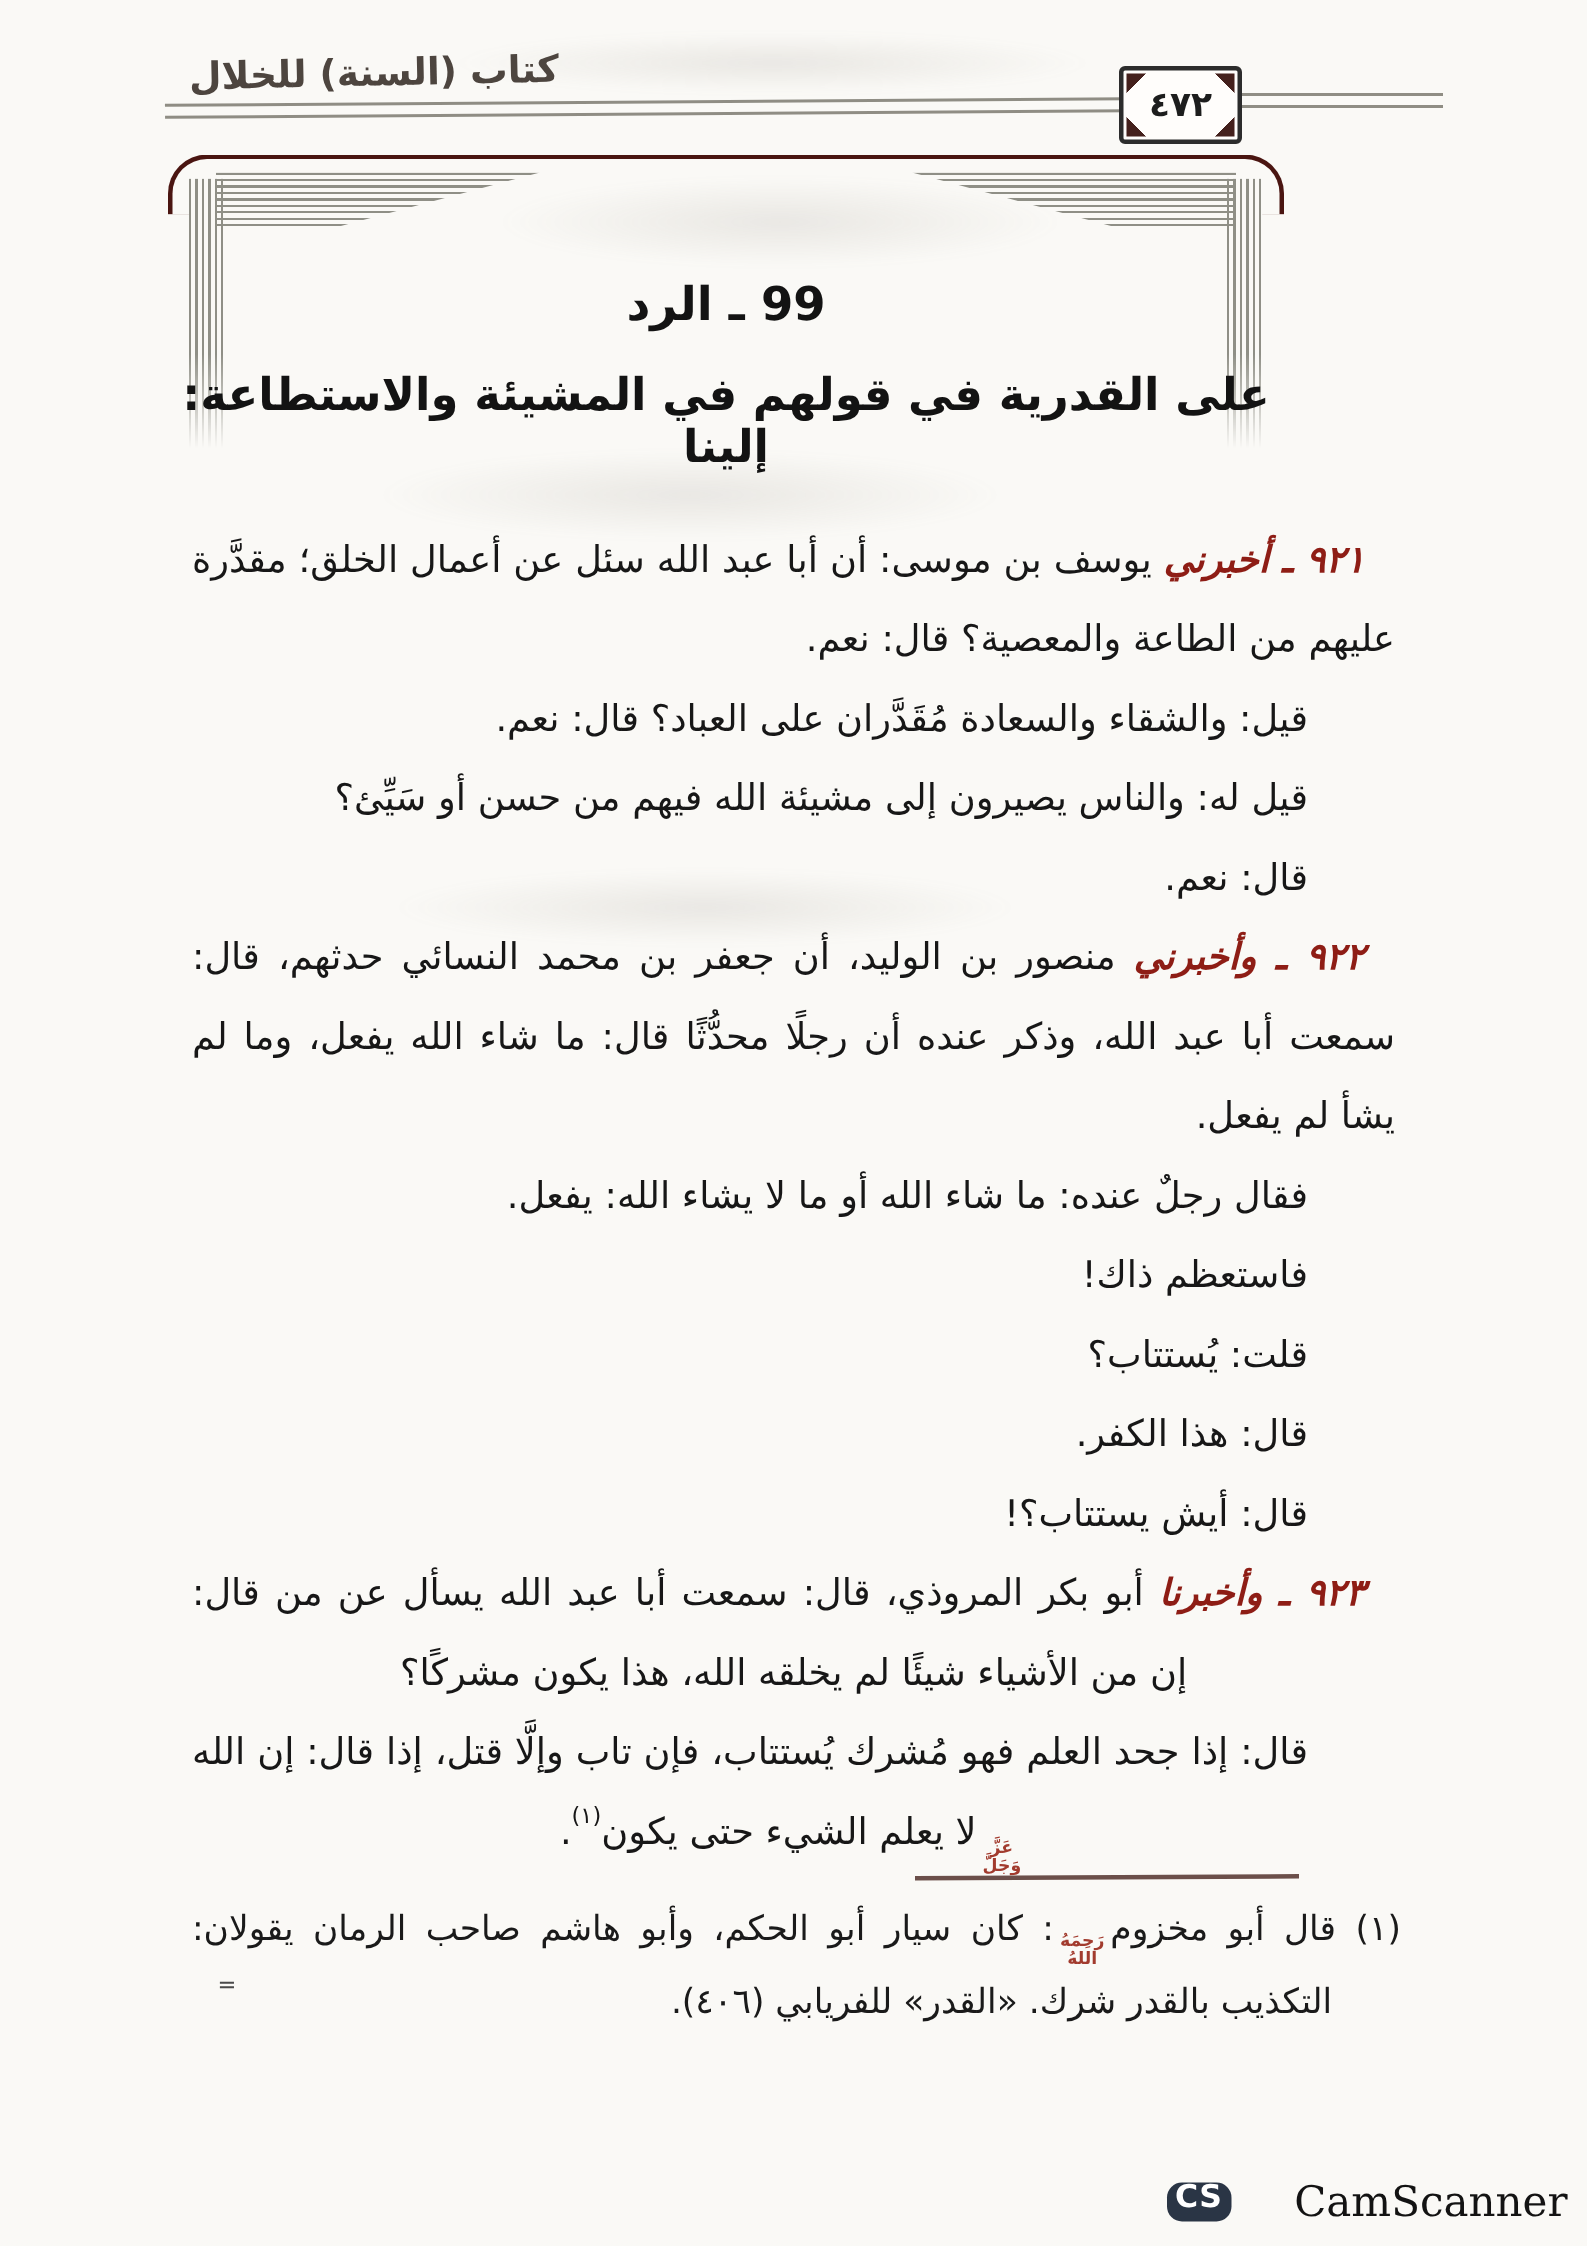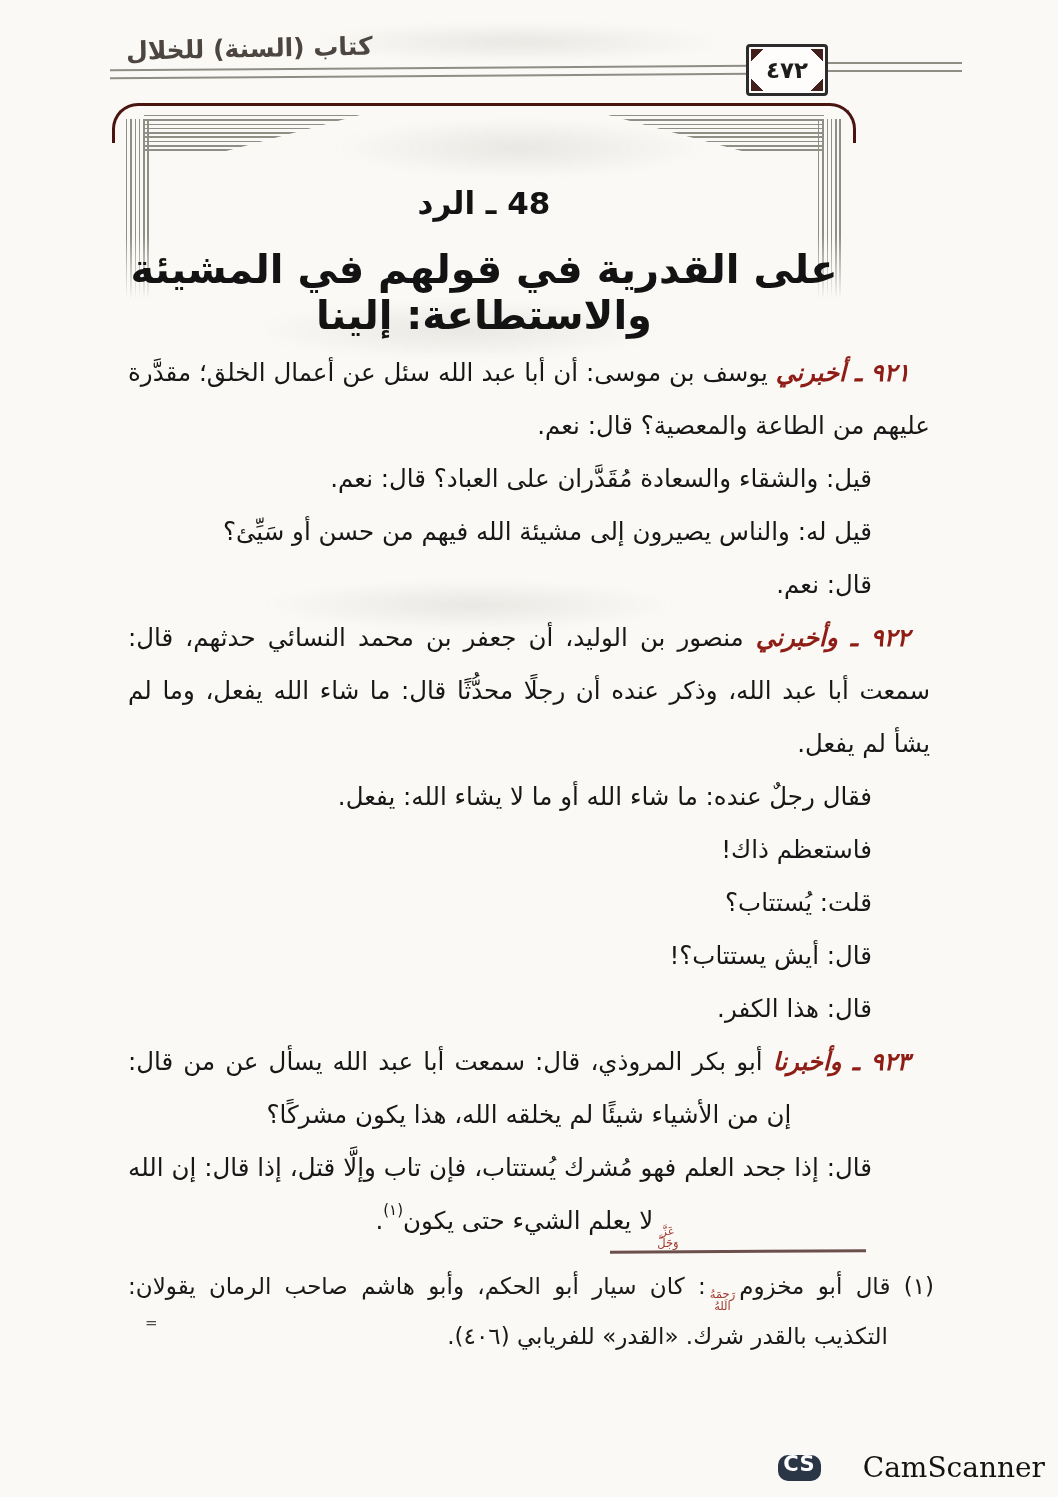--- a/index.html
+++ b/index.html
@@ -52,35 +52,35 @@
   .hatch-h{height:36px;background:repeating-linear-gradient(to bottom,#8f8f86 0 1.5px,transparent 1.5px 4.3px);}
   .hatch-h-left{top:12px;left:32px;width:216px;clip-path:polygon(0 0,100% 0,38% 100%,0 100%);}
   .hatch-h-right{top:12px;right:32px;width:216px;clip-path:polygon(0 0,100% 0,100% 100%,62% 100%);}
   .hatch-v{top:16px;width:24px;height:180px;background:repeating-linear-gradient(to right,#8f8f86 0 1.5px,transparent 1.5px 4.3px);
     -webkit-mask-image:linear-gradient(to bottom,#000 65%,rgba(0,0,0,0));mask-image:linear-gradient(to bottom,#000 65%,rgba(0,0,0,0));}
   .hatch-v-left{left:14px;}
   .hatch-v-right{right:14px;}
   .chapter-line1{position:absolute;top:82px;left:0;right:0;text-align:center;direction:rtl;
     font-size:31px;font-weight:bold;color:#131313;}
   .chapter-line2{position:absolute;top:143px;left:0;right:0;text-align:center;direction:rtl;
-    font-size:40px;font-weight:bold;color:#131313;}
+    font-size:30px;font-weight:bold;color:#131313;}
 
   
   .body-text{
     position:absolute;top:346px;left:128px;width:802px;direction:rtl;
     font-size:24.5px;line-height:53px;text-align:justify;color:#171717;
   }
   .body-text p{margin:0;}
   .para-open{text-indent:20px;}
   .para-line{text-indent:58px;}
   .center-last{text-align-last:center;}
   .red{color:#8e1d15;font-weight:bold;font-style:italic;}
   .honorific{
     display:inline-flex;flex-direction:column;align-items:center;vertical-align:-6px;
-    color:#a23b2e;font-size:11.5px;line-height:12px;font-weight:normal;margin:0 4px;text-indent:0;
+    color:#a23b2e;font-size:11.5px;line-height:12px;font-weight:bold;margin:0 4px;text-indent:0;
   }
   .fnref{font-size:15px;vertical-align:14px;line-height:0;}
 
   
   .fn-sep{position:absolute;top:1250px;left:610px;width:256px;border-top:3px solid #6b4f4a;transform:rotate(-0.3deg);}
   .footnote{
     position:absolute;top:1262px;left:128px;width:806px;direction:rtl;
     font-size:23px;line-height:49px;text-align:justify;color:#1a1a1a;
     padding-right:46px;text-indent:-46px;box-sizing:border-box;font-weight:500;
   }
@@ -112,37 +112,37 @@
   <span class="pn-corners"></span>
   <span class="page-number">٤٧٢</span>
 </div>
 
 <div class="title-frame">
   <div class="frame-top"></div>
   <div class="hatch hatch-h hatch-h-left"></div>
   <div class="hatch hatch-h hatch-h-right"></div>
   <div class="hatch hatch-v hatch-v-left"></div>
   <div class="hatch hatch-v hatch-v-right"></div>
-  <div class="chapter-line1">48 ـ الرد</div>
+  <div class="chapter-line1">99 ـ الرد</div>
   <div class="chapter-line2">على القدرية في قولهم في المشيئة والاستطاعة: إلينا</div>
 </div>
 
 <div class="body-text">
 
   <p class="para-open"><span class="red">٩٢١ ـ أخبرني</span> <span>يوسف بن موسى: أن أبا عبد الله سئل عن أعمال الخلق؛ مقدَّرة عليهم من الطاعة والمعصية؟ قال: نعم.</span></p>
   <p class="para-line">قيل: والشقاء والسعادة مُقَدَّران على العباد؟ قال: نعم.</p>
   <p class="para-line">قيل له: والناس يصيرون إلى مشيئة الله فيهم من حسن أو سَيِّئ؟</p>
   <p class="para-line">قال: نعم.</p>
 
   <p class="para-open"><span class="red">٩٢٢ ـ وأخبرني</span> <span>منصور بن الوليد، أن جعفر بن محمد النسائي حدثهم، قال: سمعت أبا عبد الله، وذكر عنده أن رجلًا محدُّثًا قال: ما شاء الله يفعل، وما لم يشأ لم يفعل.</span></p>
   <p class="para-line">فقال رجلٌ عنده: ما شاء الله أو ما لا يشاء الله: يفعل.</p>
   <p class="para-line">فاستعظم ذاك!</p>
   <p class="para-line">قلت: يُستتاب؟</p>
+  <p class="para-line">قال: هذا الكفر.</p>
   <p class="para-line">قال: أيش يستتاب؟!</p>
-  <p class="para-line">قال: هذا الكفر.</p>
 
   <p class="para-open center-last"><span class="red">٩٢٣ ـ وأخبرنا</span> <span>أبو بكر المروذي، قال: سمعت أبا عبد الله يسأل عن من قال: إن من الأشياء شيئًا لم يخلقه الله، هذا يكون مشركًا؟</span></p>
   <p class="para-line center-last"><span>قال: إذا جحد العلم فهو مُشرك يُستتاب، فإن تاب وإلَّا قتل، إذا قال: إن الله</span><span class="honorific">
         <span>عَزَّ</span>
         <span>وَجَلَّ</span>
       </span><span>لا يعلم الشيء حتى يكون</span><span class="fnref">(١)</span><span>.</span></p>
 
 </div>
 
 <div class="fn-sep"></div>

